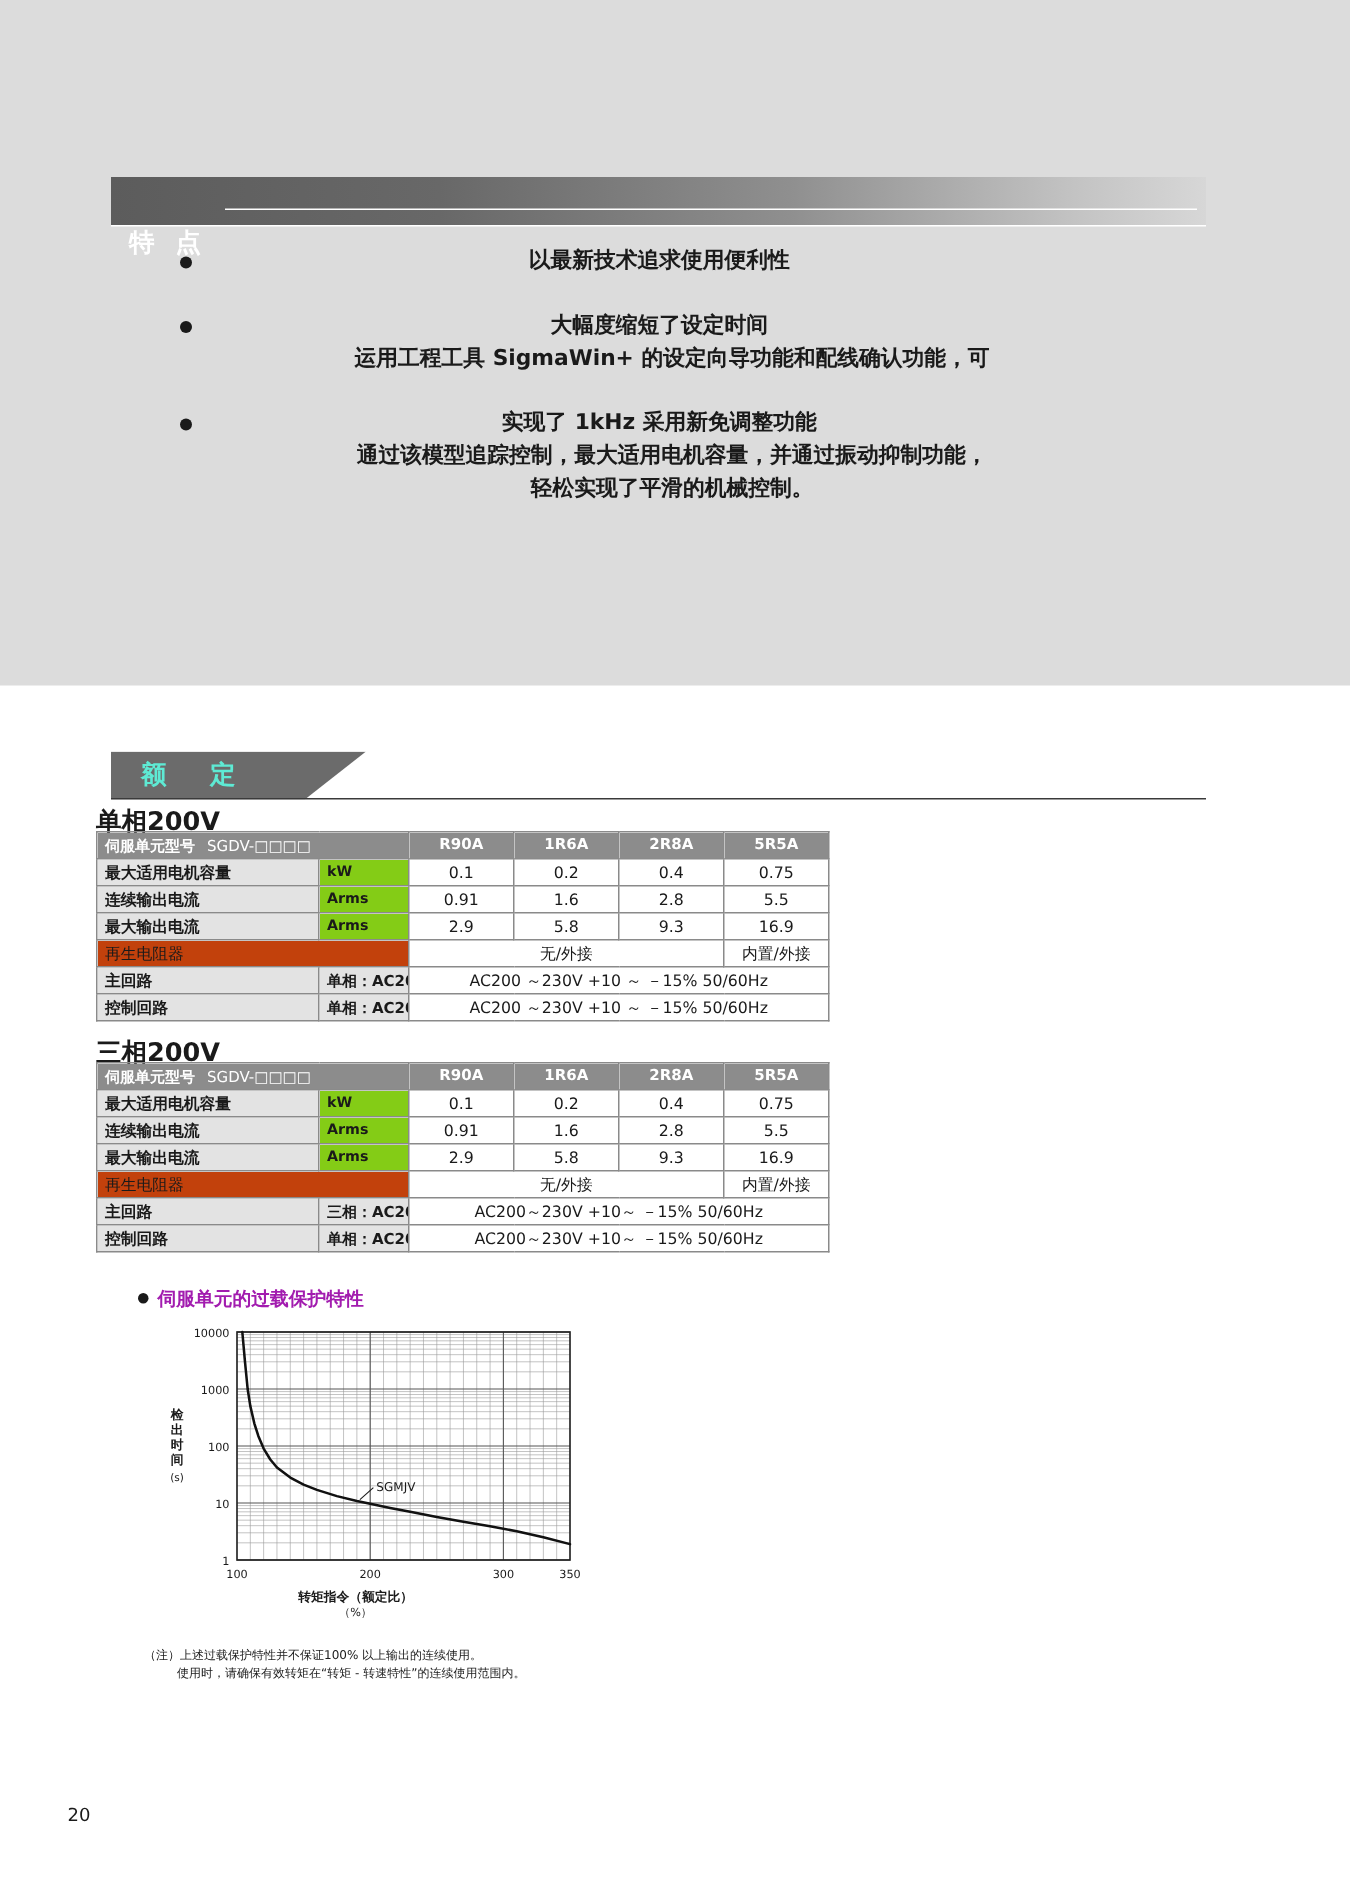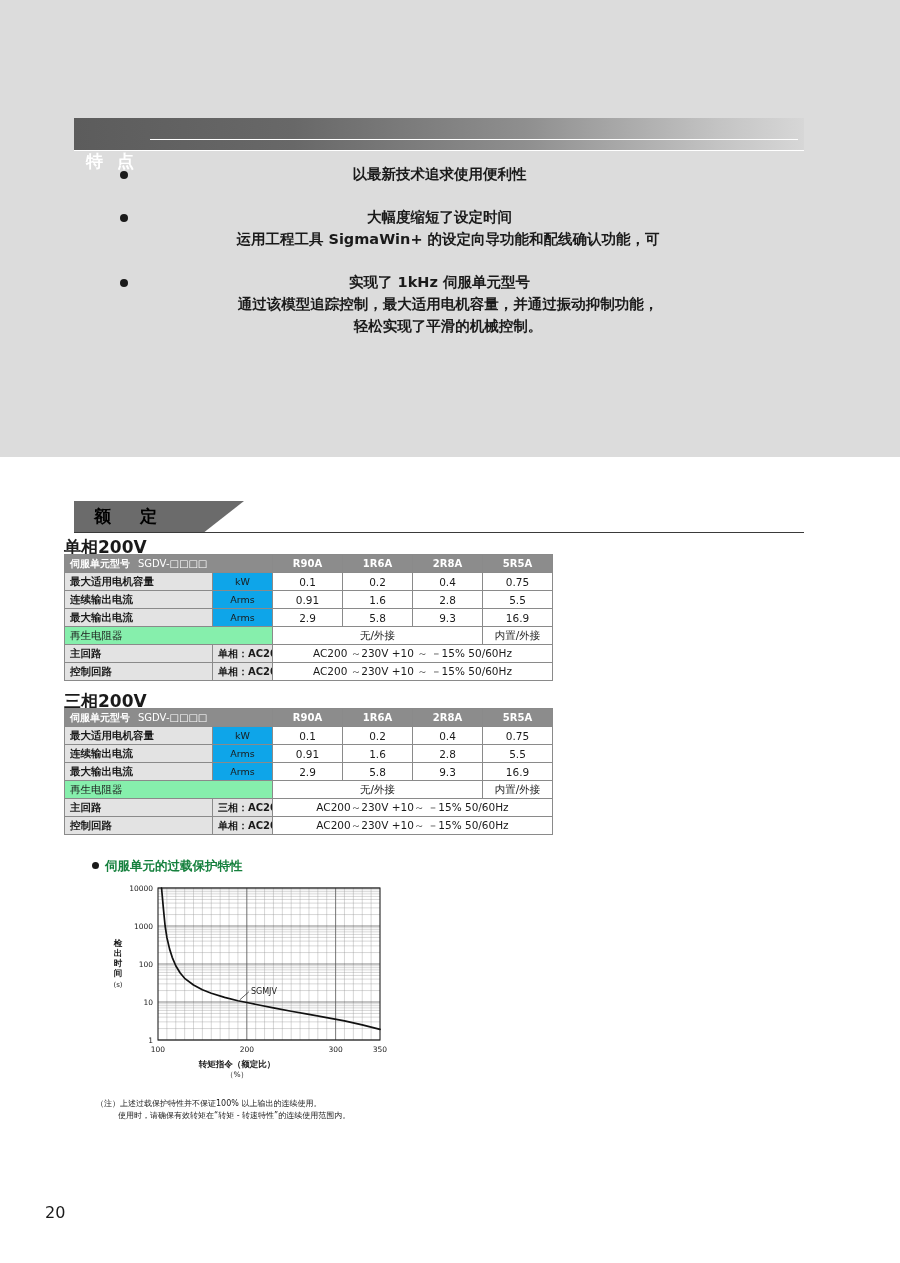--- a/index.html
+++ b/index.html
@@ -87,21 +87,21 @@
     height: 32px;
     background: #6b6b6b;
     clip-path: polygon(0 0, 100% 0, 76% 100%, 0 100%);
   }
   .section-bar-ratings .bar-title {
     position: absolute;
     left: 20px; top: 4px;
     font-size: 17px;
     font-weight: bold;
     letter-spacing: 6px;
-    color: #000000;
+    color: #5eead4;
   }
   .ratings-rule {
     position: absolute;
     left: 74px; top: 532px;
     width: 730px;
     height: 1px;
     background: #3a3a3a;
   }
 
   .table-caption {
@@ -141,30 +141,30 @@
     font-weight: bold;
     font-size: 10px;
   }
   table.spec td.rowlabel {
     background: #e3e3e3;
     text-align: left;
     font-weight: bold;
     font-size: 10.5px;
   }
   table.spec td.rowlabel-light {
-    background: #86efac;
+    background: #c2410c;
     text-align: left;
     font-weight: normal;
     font-size: 10.5px;
     margin-top: 46px;
   }
   table.spec td.unit {
-    background: #0ea5e9;
-    text-align: center;
-    font-weight: normal;
+    background: #84cc16;
+    text-align: left;
+    font-weight: bold;
     font-size: 9.5px;
   }
   table.spec td.sub {
     background: #e3e3e3;
     text-align: left;
     font-weight: bold;
     font-size: 10px;
   }
   table.spec td.modelhdr {
     background: #8c8c8c;
@@ -174,21 +174,21 @@
   }
   table.spec td.modelhdr .mdl2 { font-weight: normal; padding-left: 8px; }
   table.spec td.val { font-size: 10.5px; }
 
   
   .chart-heading {
     position: absolute;
     left: 92px; top: 858px;
     font-size: 12.5px;
     font-weight: bold;
-    color: #15803d;
+    color: #a21caf;
     padding-left: 13px;
   }
   .chart-heading .dot {
     position: absolute;
     left: 0; top: 4px;
     width: 7px; height: 7px;
     border-radius: 50%;
     background: #1a1a1a;
   }
 
@@ -206,21 +206,21 @@
     width: 400px;
     font-size: 8px;
     line-height: 12px;
     color: #1a1a1a;
   }
   .note-line-2 { padding-left: 22px; }
 
   .page-number {
     position: absolute;
     left: 45px; top: 1203px;
-    font-size: 16px;
+    font-size: 12px;
     color: #1a1a1a;
   }
 </style>
 </head>
 <body>
 
 <div class="feature-band"></div>
 
 <div class="section-bar-features">
   <div class="bar-title">特 点</div>
@@ -240,21 +240,21 @@
     <div class="feature-head">
       <span class="dot"></span>
       <span>大幅度缩短了设定时间</span>
     </div>
     <div class="feature-line">运用工程工具 SigmaWin+ 的设定向导功能和配线确认功能，可</div>
   </div>
 
   <div class="feature-item">
     <div class="feature-head">
       <span class="dot"></span>
-      <span>实现了 1kHz 伺服单元型号</span>
+      <span>实现了 1kHz 采用新免调整功能</span>
     </div>
     <div class="feature-line">通过该模型追踪控制，最大适用电机容量，并通过振动抑制功能，</div>
     <div class="feature-line">轻松实现了平滑的机械控制。</div>
   </div>
 
 </div>
 
 <div class="section-bar-ratings">
   <div class="bar-title">额　定</div>
 </div>

